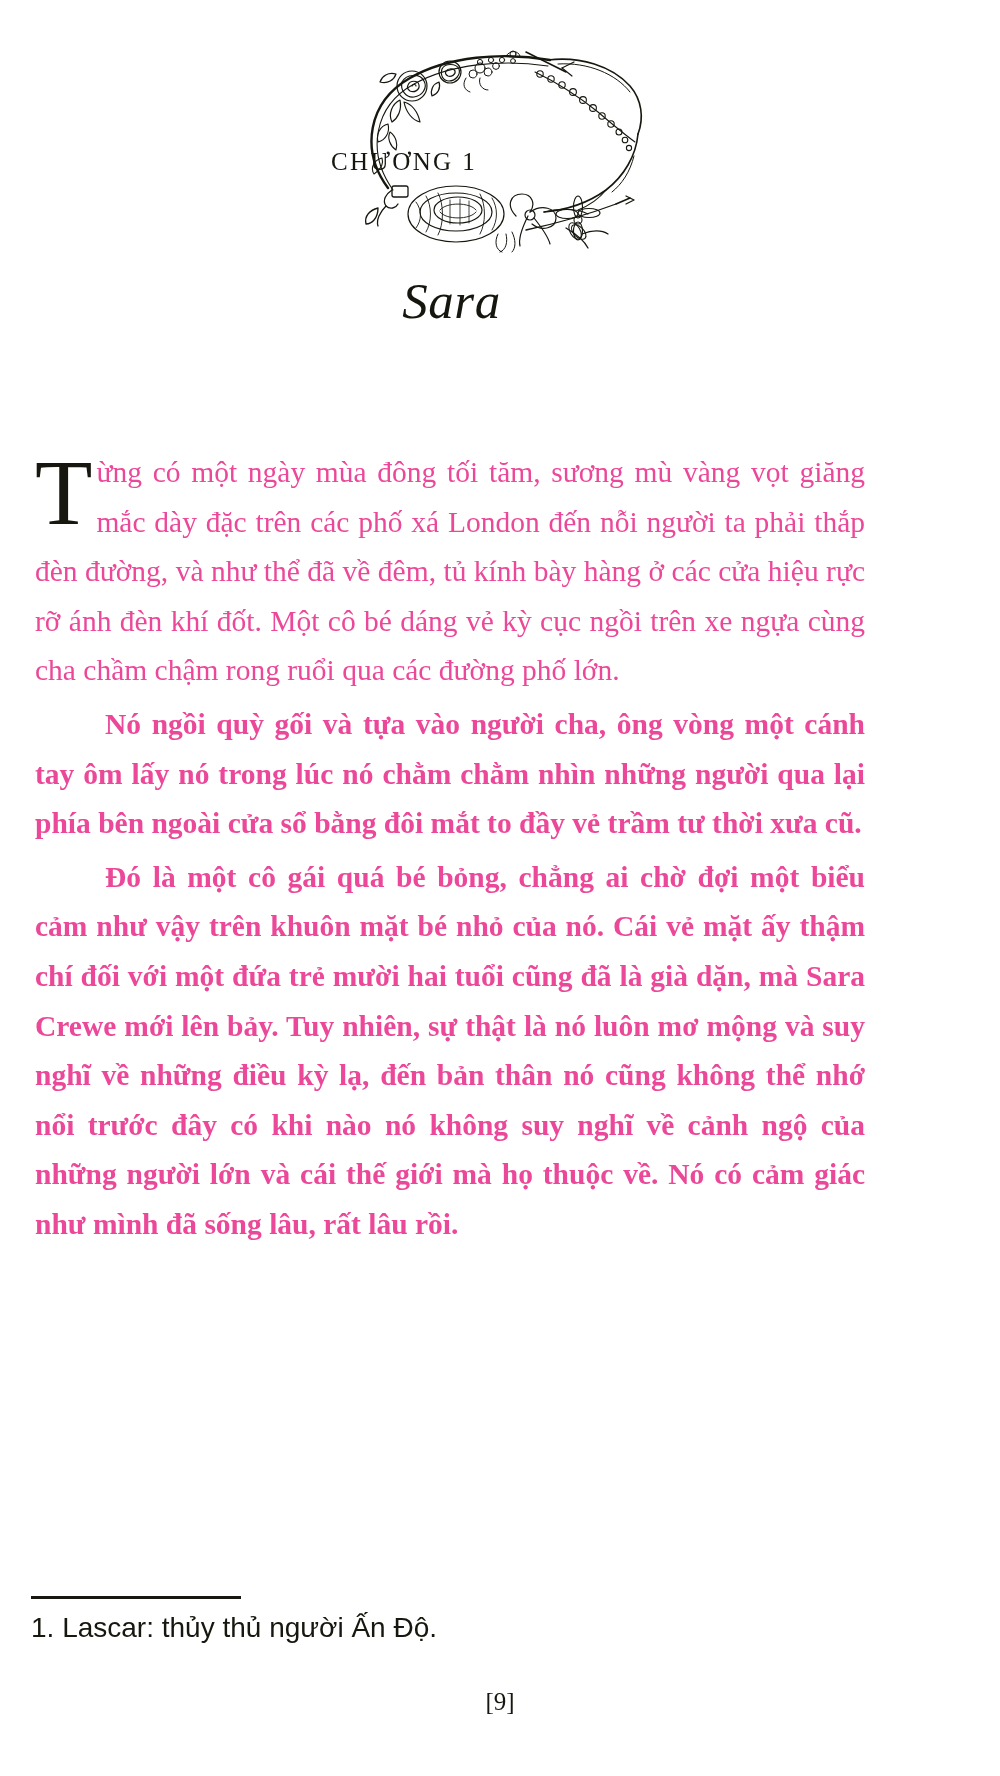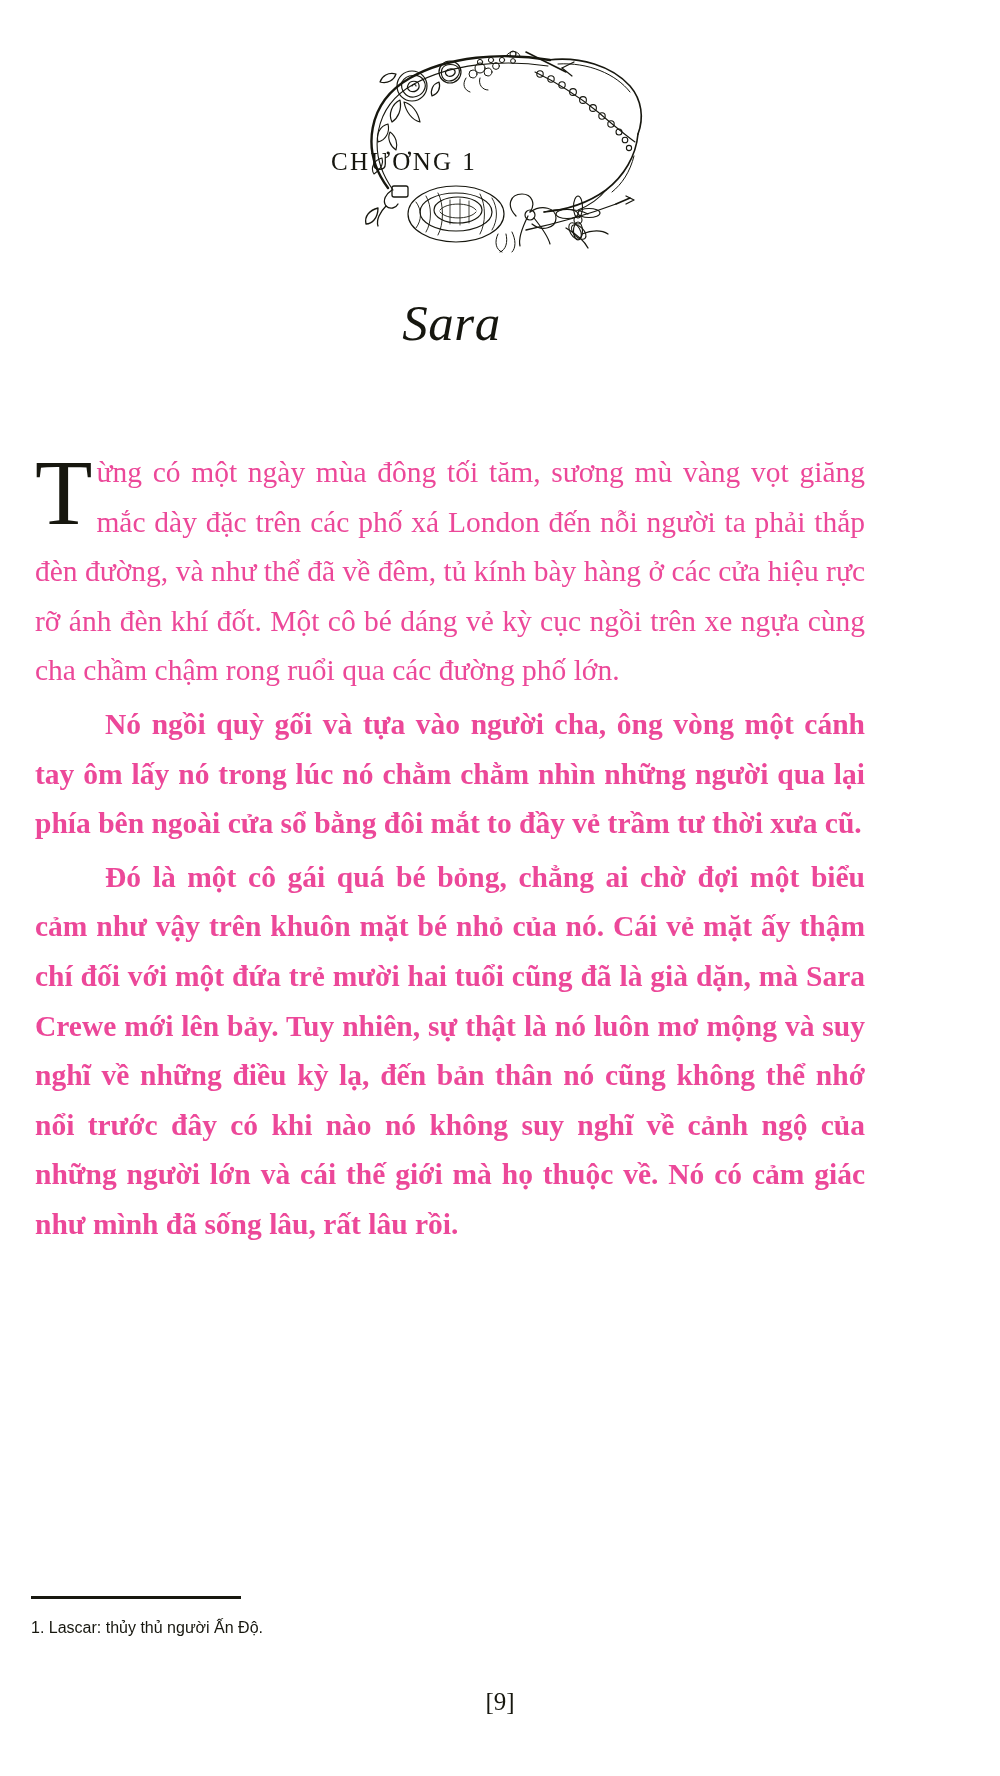--- a/index.html
+++ b/index.html
@@ -44,21 +44,21 @@
     text-align: center;
     font-family: "Liberation Serif", serif;
     font-size: 25px;
     letter-spacing: 2.4px;
     color: #16160f;
   }
 
   
   .chapter-title {
     position: absolute;
-    top: 294px;
+    top: 272px;
     left: 0;
     width: 903px;
     text-align: center;
     font-family: "Liberation Serif", serif;
     font-style: italic;
     font-size: 51px;
     color: #16160f;
     letter-spacing: 0.5px;
   }
 
@@ -113,21 +113,21 @@
     width: 838px;
   }
   .footnote-rule {
     width: 210px;
     height: 3px;
     background: #17170f;
     margin: 0 0 16px 0;
   }
   .footnote-text {
     font-family: "Liberation Sans", sans-serif;
-    font-size: 16px;
+    font-size: 28px;
     line-height: 26px;
     color: #17170f;
     margin: 0;
   }
 
   
   .folio {
     position: absolute;
     top: 1688px;
     left: 0;

